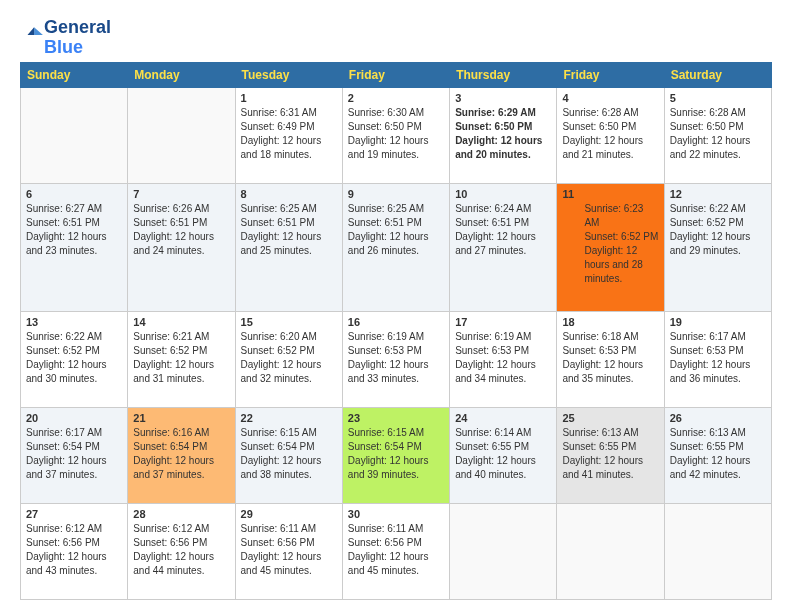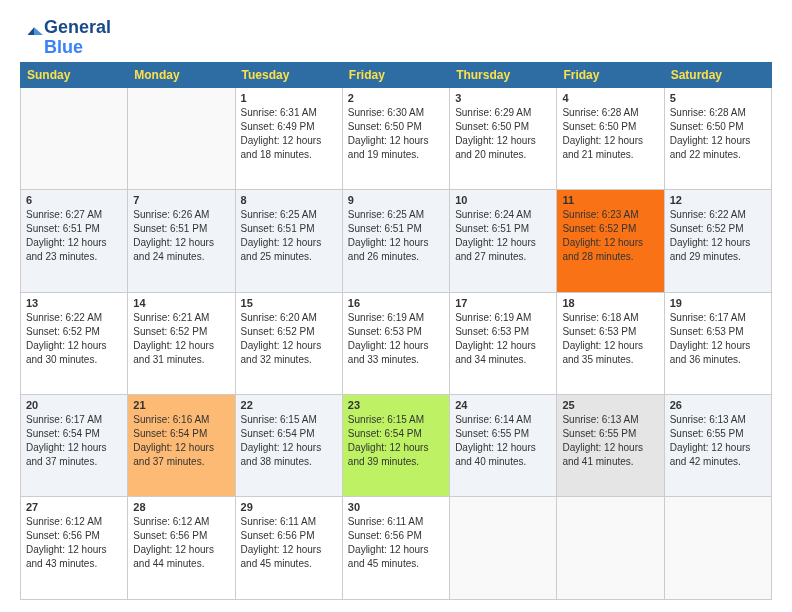--- a/index.html
+++ b/index.html
@@ -144,21 +144,21 @@
 Daylight: 12 hours and 18 minutes.</div>
           </td>
           <td>
             <span class="day-num">2</span>
             <div class="cell-info" style="white-space: pre-line;">Sunrise: 6:30 AM
 Sunset: 6:50 PM
 Daylight: 12 hours and 19 minutes.</div>
           </td>
           <td>
             <span class="day-num">3</span>
-            <div class="cell-info" style="white-space: pre-line;">Sunrise: 6:29 AM
+            <div class="cell-info" style="white-space: pre-line; font-weight: bold;">Sunrise: 6:29 AM
 Sunset: 6:50 PM
 Daylight: 12 hours and 20 minutes.</div>
           </td>
           <td>
             <span class="day-num">4</span>
             <div class="cell-info" style="white-space: pre-line;">Sunrise: 6:28 AM
 Sunset: 6:50 PM
 Daylight: 12 hours and 21 minutes.</div>
           </td>
           <td>
@@ -194,21 +194,21 @@
 Daylight: 12 hours and 26 minutes.</div>
           </td>
           <td style="background: rgb(240, 244, 248);">
             <span class="day-num">10</span>
             <div class="cell-info" style="white-space: pre-line;">Sunrise: 6:24 AM
 Sunset: 6:51 PM
 Daylight: 12 hours and 27 minutes.</div>
           </td>
           <td style="background: #f97316;">
             <span class="day-num">11</span>
-            <div class="cell-info" style="white-space: pre-line;">Sunrise: 6:23 AM
+            <div class="cell-info" style="white-space: pre-line; margin-left: 22px;">Sunrise: 6:23 AM
 Sunset: 6:52 PM
 Daylight: 12 hours and 28 minutes.</div>
           </td>
           <td style="background: rgb(240, 244, 248);">
             <span class="day-num">12</span>
             <div class="cell-info" style="white-space: pre-line;">Sunrise: 6:22 AM
 Sunset: 6:52 PM
 Daylight: 12 hours and 29 minutes.</div>
           </td>
         </tr>

